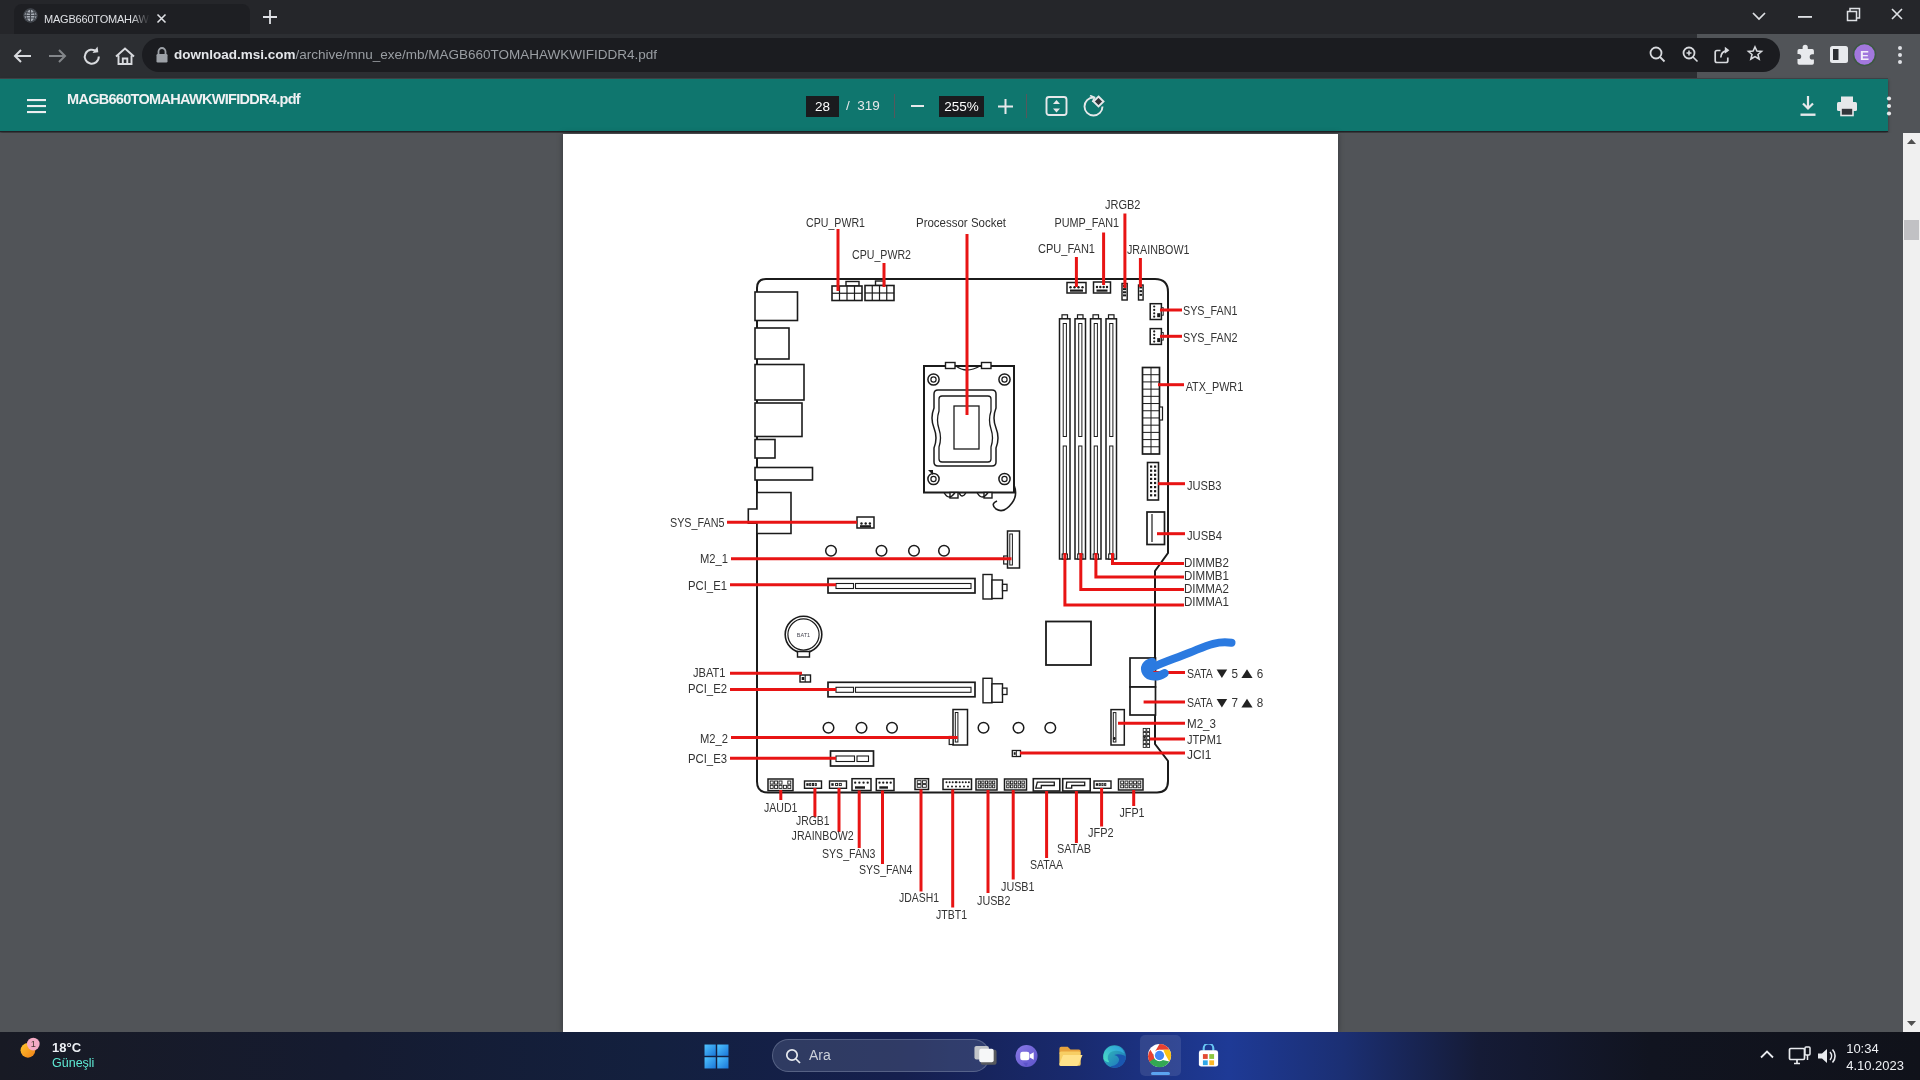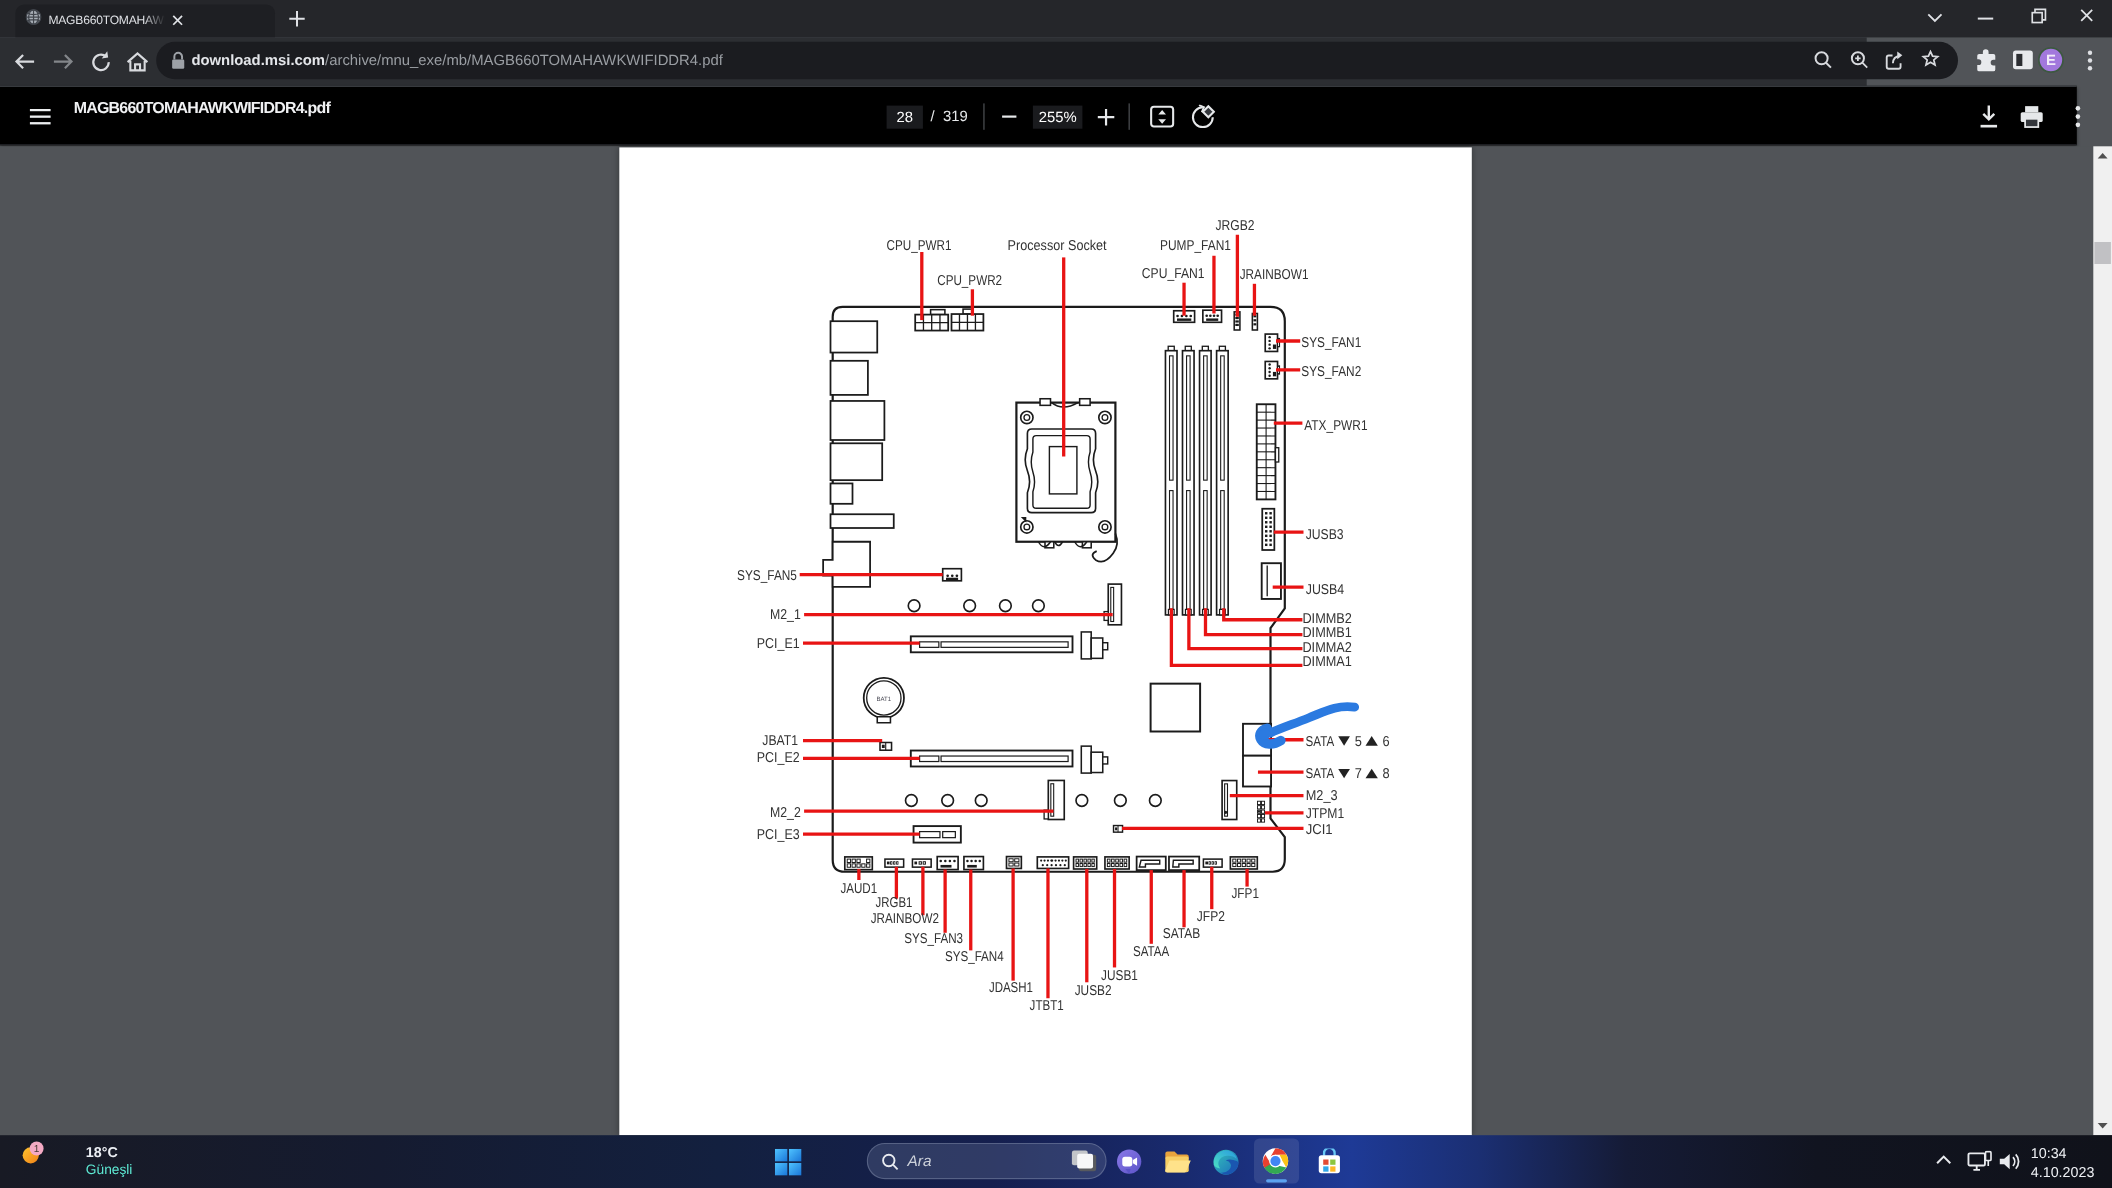--- a/index.html
+++ b/index.html
@@ -11,37 +11,37 @@
   white-space:nowrap; overflow:hidden; -webkit-mask-image:linear-gradient(90deg,#000 82%,transparent); }
 #tab .close { position:absolute; left:139px; top:6px; font-size:14px; color:#dfe1e5; }
 #newtab { position:absolute; left:258px; top:5px; width:24px; height:24px; color:#dfe1e5;
   font-size:19px; line-height:22px; text-align:center; }
 #wctl { position:absolute; right:0; top:0; height:34px; }
 #toolbar { position:absolute; left:0; top:34px; width:1697px; height:44px; background:#2c2e32; }
 #omni { position:absolute; left:142px; top:4px; width:1638px; height:34px; background:#1b1c20;
   border-radius:17px; }
 #omni .url { position:absolute; left:32px; top:9px; font-size:13.5px; color:#9a9ea3; white-space:nowrap; }
 #omni .url b { color:#e4e6ea; font-weight:bold; }
-#pdfbar { position:absolute; left:0; top:78px; width:1888px; height:54px; background:#000000;
+#pdfbar { position:absolute; left:0; top:78px; width:1888px; height:54px; background:#0f766e;
   border-top:1px solid #3e4145; border-bottom:1px solid #212226; box-shadow:0 2px 3px rgba(0,0,0,0.4); }
 #pdfbar .fname { position:absolute; left:67px; top:12px; font-size:14.5px; color:#f0f1f3; font-weight:bold; letter-spacing:-0.7px;}
 .pgbox { position:absolute; background:#1a1b1e; color:#fff; font-size:13.5px; text-align:center; }
 #viewer { position:absolute; left:0; top:133px; width:1920px; height:899px; background:#515458; }
 #page { position:absolute; left:563px; top:1px; width:775px; height:898px; background:#fff;
   box-shadow: 0 0 6px rgba(0,0,0,0.35); }
 #sbar { position:absolute; right:0; top:0; width:17px; height:899px; background:#f0f0f0; }
 #sbar .thumb { position:absolute; left:1px; top:87px; width:15px; height:20px; background:#c1c1c4; }
 #taskbar { position:absolute; left:0; top:1032px; width:1920px; height:48px;
   background:linear-gradient(90deg,#181a24 0%,#151b30 18%,#13203f 34%,#151f4e 47%,#192a6e 56%,#1e3a96 64%,#1b2f73 70%,#151b36 77%,#111420 86%,#10121a 100%); }
 .ticon { position:absolute; top:1044px; width:25px; height:25px; }
-#weather { position:absolute; left:52px; top:1040px; color:#eceff4;margin-left:26px; }
+#weather { position:absolute; left:52px; top:1040px; color:#eceff4; }
 #weather .t1 { font-size:13px; font-weight:bold; }
 #weather .t2 { font-size:12.5px; color:#5eead4; margin-top:1px; }
-#search { position:absolute; left:788px; top:1039px; width:218px; height:33px; border-radius:17px;
-  background:rgba(93,106,143,0.38); border:1px solid rgba(160,170,195,0.35);font-style:italic; }
+#search { position:absolute; left:772px; top:1039px; width:218px; height:33px; border-radius:17px;
+  background:rgba(93,106,143,0.38); border:1px solid rgba(160,170,195,0.35); }
 #search .ara { position:absolute; left:36px; top:7px; font-size:14px; color:#ccd1da; }
 #clock { position:absolute; right:16px; top:1041px; font-size:13px; color:#eef0f4; line-height:16.5px; }
 svg { display:block; }
 </style></head>
 <body>
 
 <div id="frame">
   <div id="tab">
     <svg class="fav" width="15" height="15" viewBox="0 0 15 15">
       <circle cx="7.5" cy="7.5" r="6.6" fill="#a9afb7"></circle>

